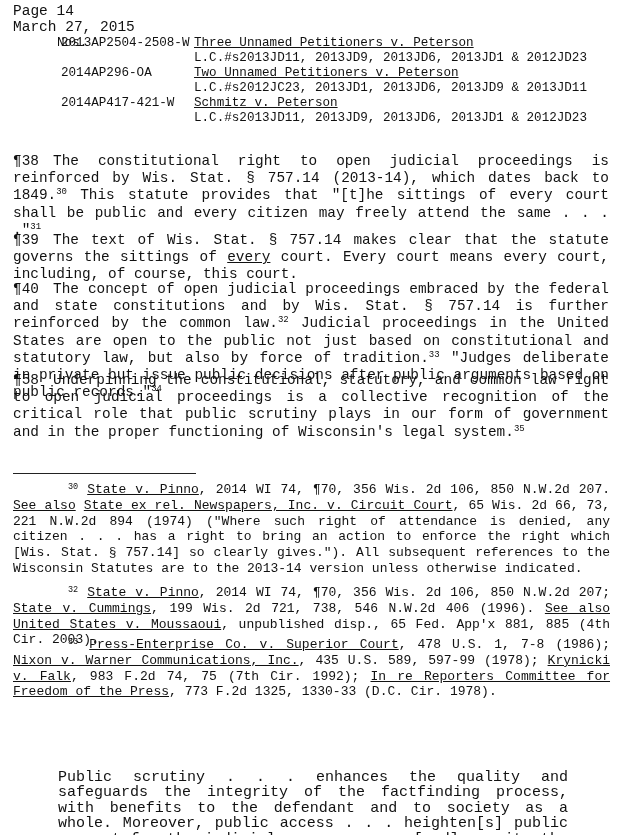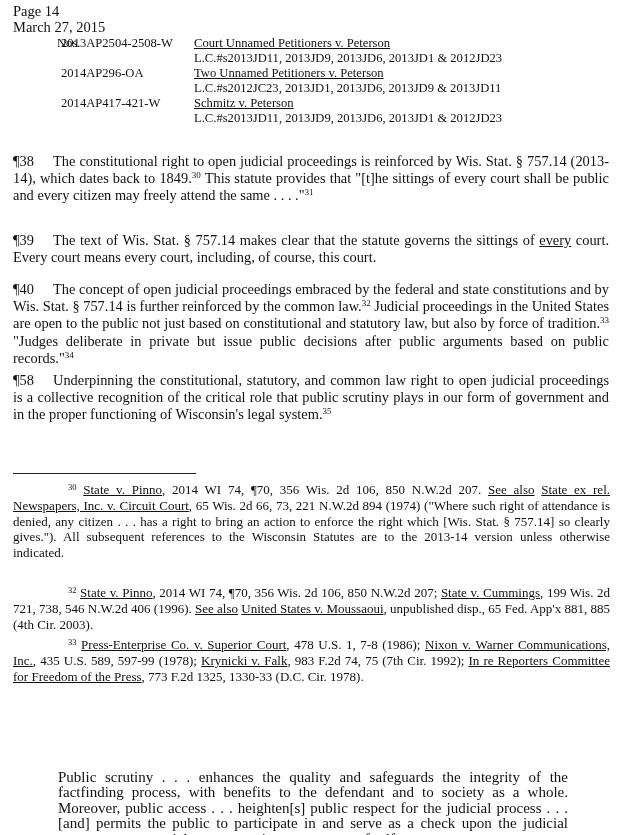--- a/index.html
+++ b/index.html
@@ -1,21 +1,21 @@
 <!DOCTYPE html>
 <html><head>
 <meta charset="utf-8">
 <style>
   html, body { margin: 0; padding: 0; background: #ffffff; }
   body {
     width: 624px; height: 835px; overflow: hidden; position: relative;
     font-family: "Liberation Serif", "DejaVu Serif", serif;
     color: #111;
   }
-  .page { position: absolute; left: 0; top: 0; width: 624px; height: 835px; }
+  .page { position: absolute; left: 0; top: 0; width: 624px; height: 835px; font-family: Liberation Mono, monospace; }
   .hdr-line { position: absolute; left: 13px; font-size: 14.5px; line-height: 16px; }
   .case-table { position: absolute; left: 13px; top: 36px; font-size: 12.6px; line-height: 15px; }
   .case-row { position: relative; height: 15px; }
   .c-nos { position: absolute; left: 0; margin-left: 44px; }
   .c-num { position: absolute; left: 48px; white-space: nowrap; }
   .c-title { position: absolute; left: 181px; white-space: nowrap; }
   u { text-decoration: underline; text-underline-offset: 1px; }
   .body-text { position: absolute; left: 13px; width: 596px; font-size: 14.4px; line-height: 17.2px; text-align: justify; }
   .para-num { display: inline-block; width: 40px; }
   sup { font-size: 9px; line-height: 0; vertical-align: 5px; }
@@ -29,21 +29,21 @@
 
 <div class="page">
 
   <div class="hdr-line" style="top:3px;">Page 14</div>
   <div class="hdr-line" style="top:19px;">March 27, 2015</div>
 
   <div class="case-table">
     <div class="case-row">
       <span class="c-nos">Nos.</span>
       <span class="c-num">2013AP2504-2508-W</span>
-      <u class="c-title">Court Unnamed Petitioners v. Peterson</u>
+      <u class="c-title">Three Unnamed Petitioners v. Peterson</u>
     </div>
     <div class="case-row">
       <span class="c-title">L.C.#s2013JD11, 2013JD9, 2013JD6, 2013JD1 &amp; 2012JD23</span>
     </div>
     <div class="case-row">
       <span class="c-num">2014AP296-OA</span>
       <u class="c-title">Two Unnamed Petitioners v. Peterson</u>
     </div>
     <div class="case-row">
       <span class="c-title">L.C.#s2012JC23, 2013JD1, 2013JD6, 2013JD9 &amp; 2013JD11</span>

